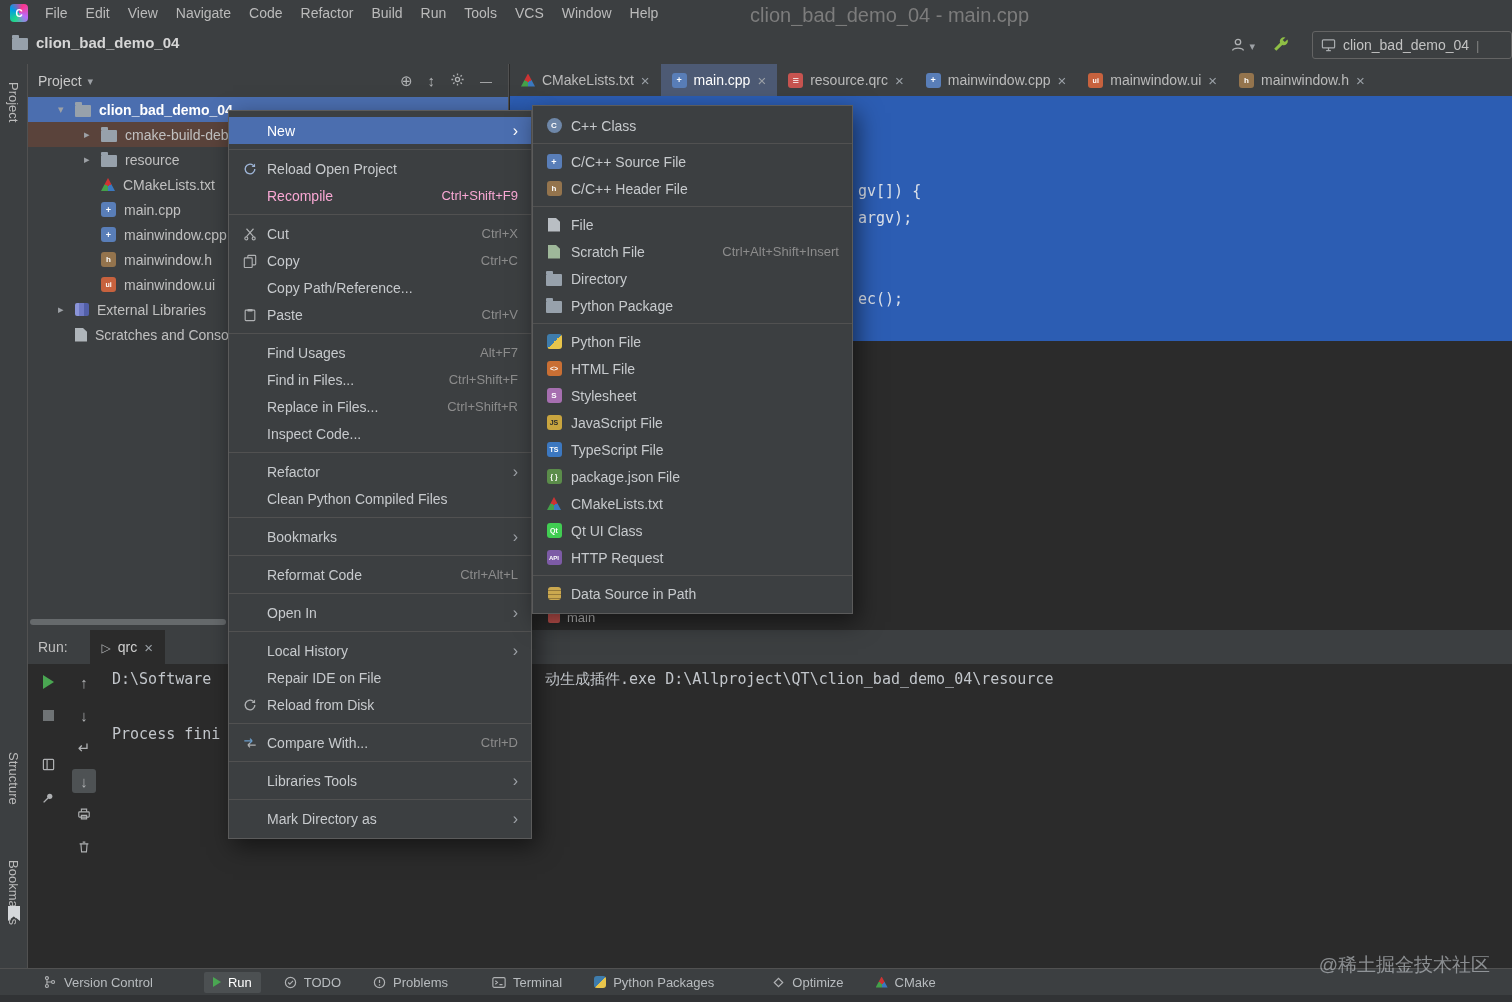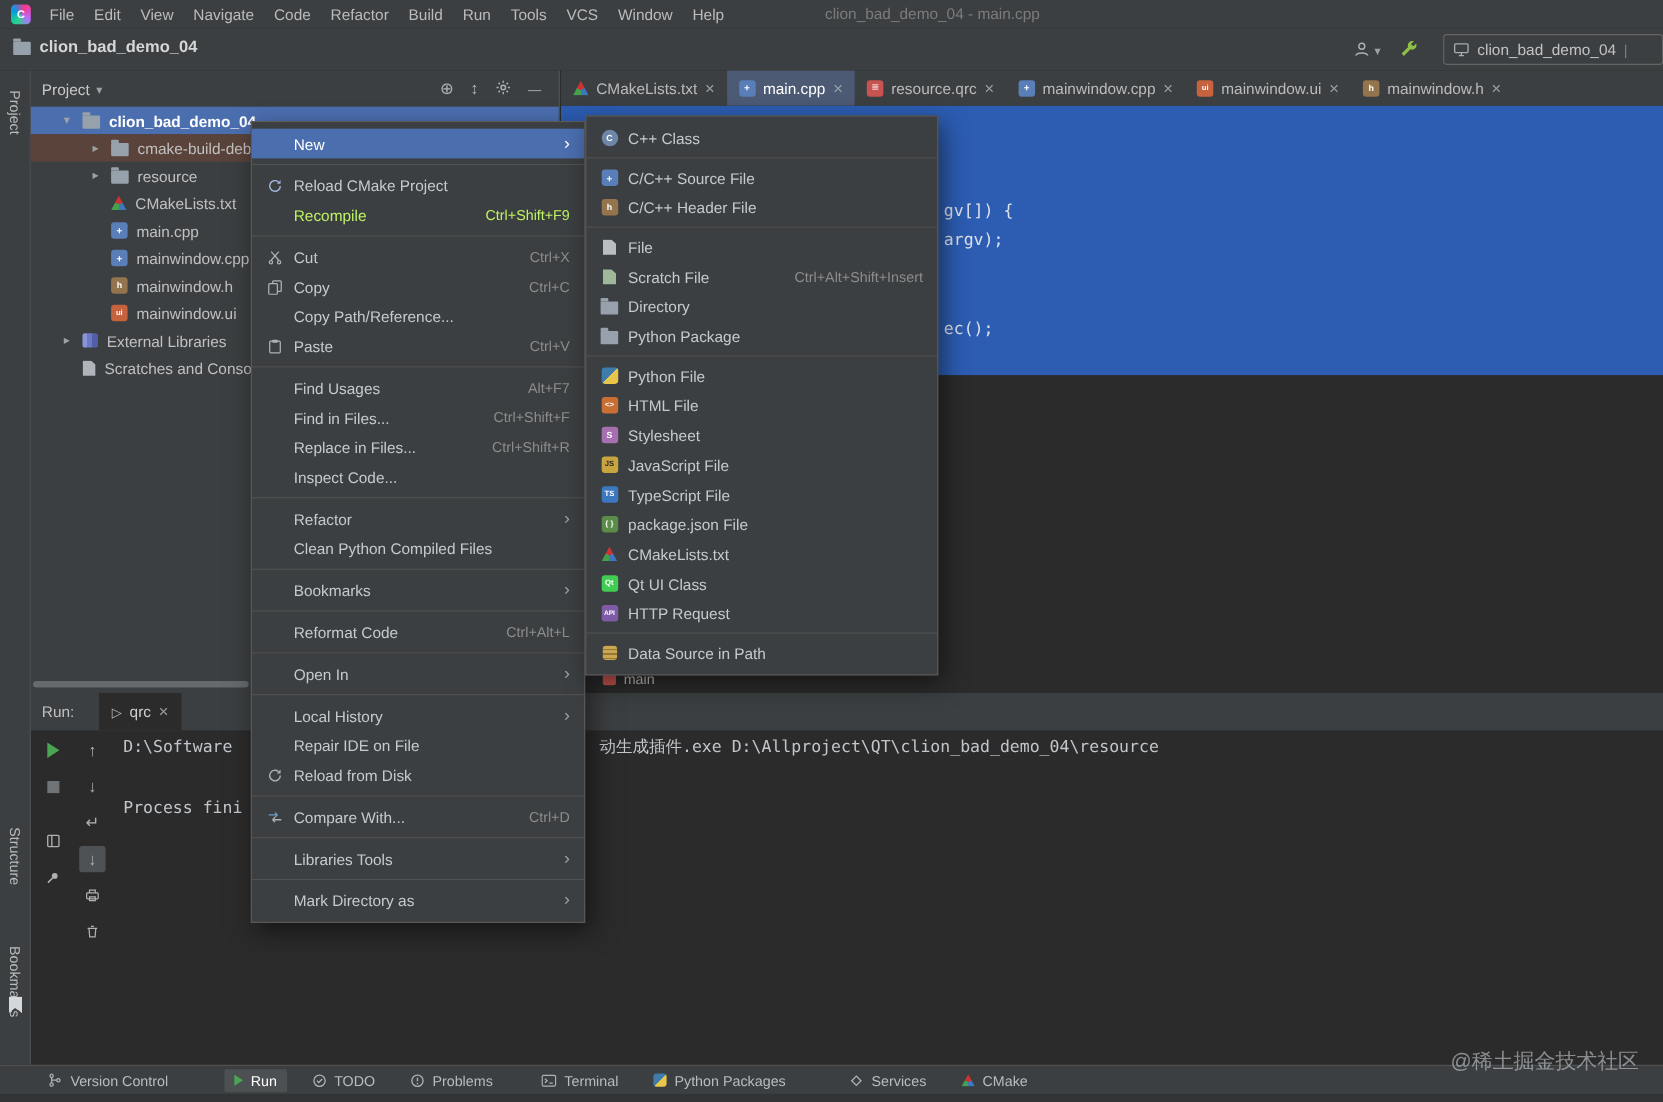--- a/index.html
+++ b/index.html
@@ -3,21 +3,21 @@
 <meta charset="utf-8">
 <style>
   *{margin:0;padding:0;box-sizing:border-box;font-family:"Liberation Sans",sans-serif;}
   html,body{width:1512px;height:1002px;overflow:hidden;background:#2b2b2b;}
   #app{position:absolute;inset:0;width:1512px;height:1002px;background:var(--c-editor,#2b2b2b);color:#bbb;font-size:13px;}
 
   
   #menubar{position:absolute;left:0;top:0;width:100%;height:26px;background:var(--c-panel,#3c3f41);display:flex;align-items:center;padding-left:10px;z-index:5;}
   .logo{width:18px;height:18px;border-radius:4px;background:conic-gradient(from 210deg,#21d789,#009ae5,#fc358d,#b76cfd,#21d789);display:flex;align-items:center;justify-content:center;color:#fff;font-size:10px;font-weight:bold;margin-right:8px;}
   .mbar-item{padding:3px 9px;font-size:14px;color:#bbb;}
-  .win-title{position:absolute;left:750px;top:4px;color:#7c7c7c;font-size:14px;}
+  .win-title{position:absolute;left:750px;top:4px;color:#7c7c7c;font-size:20px;}
 
   
   #toolbar2{position:absolute;left:0;top:26px;width:100%;height:38px;background:var(--c-panel,#3c3f41);z-index:5;}
   #proj-crumb{position:absolute;left:12px;top:8px;display:flex;align-items:center;gap:8px;}
   #proj-crumb .nm{font-size:15px;color:#d6d6d6;font-weight:bold;}
   .foldy{width:16px;height:12px;background:#97a1ab;border-radius:1px;position:relative;margin-top:3px;flex:none;}
   .foldy::before{content:"";position:absolute;left:0;top:-3px;width:7px;height:3px;background:#97a1ab;border-radius:1px 1px 0 0;}
   #tb-right{position:absolute;right:0;top:0;height:38px;display:flex;align-items:center;gap:16px;padding-right:0;}
   .caret::after{content:"▾";color:#9da1a6;font-size:11px;}
   #runbox{width:200px;height:28px;border:1px solid #646464;border-radius:3px;display:flex;align-items:center;gap:7px;padding:0 8px;margin-left:8px;}
@@ -114,21 +114,21 @@
   #ctxmenu{left:228px;top:110px;width:304px;z-index:90;}
   #submenu{left:532px;top:105px;width:321px;z-index:95;}
   .mi{height:27px;display:flex;align-items:center;padding:0 13px 0 12px;font-size:14px;color:#c7cacd;}
   .mi .mic{width:18px;height:18px;margin-right:8px;display:flex;align-items:center;justify-content:center;flex:none;}
   .mi .lbl{white-space:nowrap;}
   .mi .sc{color:#8c8c8c;margin-left:auto;font-size:13px;padding-left:20px;}
   .mi .arr{margin-left:auto;padding-left:20px;}
   .mi .arr::after{content:"›";color:#9da1a6;font-size:16px;}
   .mi.sel2{background:var(--c-accent,#4b6eaf);color:#fff;}
   .mi.sel2 .arr::after{color:#fff;}
-  .mi.dis .lbl,.mi.dis .sc{color:#bef264;}
+  .mi.dis .lbl,.mi.dis .sc{color:#f9a8d4;}
   .msep{height:1px;background:#515151;margin:5px 0;}
   #submenu .msep{margin:4px 0;}
 </style>
 </head>
 <body>
 
 <div id="app">
 
   <div id="menubar">
     <span class="logo">C</span>
@@ -386,21 +386,21 @@
       <span>Terminal</span>
     </span>
     <span class="sbi">
       <span class="ic-py12"></span>
       <span>Python Packages</span>
     </span>
     <span class="sbi" style="margin-left:26px;">
       <svg width="13" height="13" viewBox="0 0 14 14" fill="none" stroke="#afb1b3" stroke-width="1.3">
           <rect x="3.8" y="3.8" width="6.4" height="6.4" transform="rotate(45 7 7)"></rect>
         </svg>
-      <span>Services</span>
+      <span>Optimize</span>
     </span>
     <span class="sbi">
       <span class="mini-cmake"></span>
       <span>CMake</span>
     </span>
   </div>
   <div id="bottomstrip"></div>
   <div id="watermark">@稀土掘金技术社区</div>
 
   <div id="ctxmenu" class="popup">
@@ -410,21 +410,21 @@
       <span class="arr"></span>
     </div>
     <div class="msep"></div>
     <div class="mi">
       <span class="mic">
           <svg width="14" height="14" viewBox="0 0 16 16" fill="none">
             <path d="M13.5 8a5.5 5.5 0 1 1-2-4.2" stroke="#9fb6d8" stroke-width="1.5"></path>
             <path d="M13.8 1.8v4h-4z" fill="#9fb6d8"></path>
           </svg>
         </span>
-      <span class="lbl">Reload CMake Project</span>
+      <span class="lbl">Reload Open Project</span>
     </div>
     <div class="mi dis">
       <span class="mic"></span>
       <span class="lbl">Recompile</span>
       <span class="sc">Ctrl+Shift+F9</span>
     </div>
     <div class="msep"></div>
     <div class="mi">
       <span class="mic">
           <svg width="14" height="14" viewBox="0 0 16 16" fill="none" stroke="#afb1b3" stroke-width="1.3">

